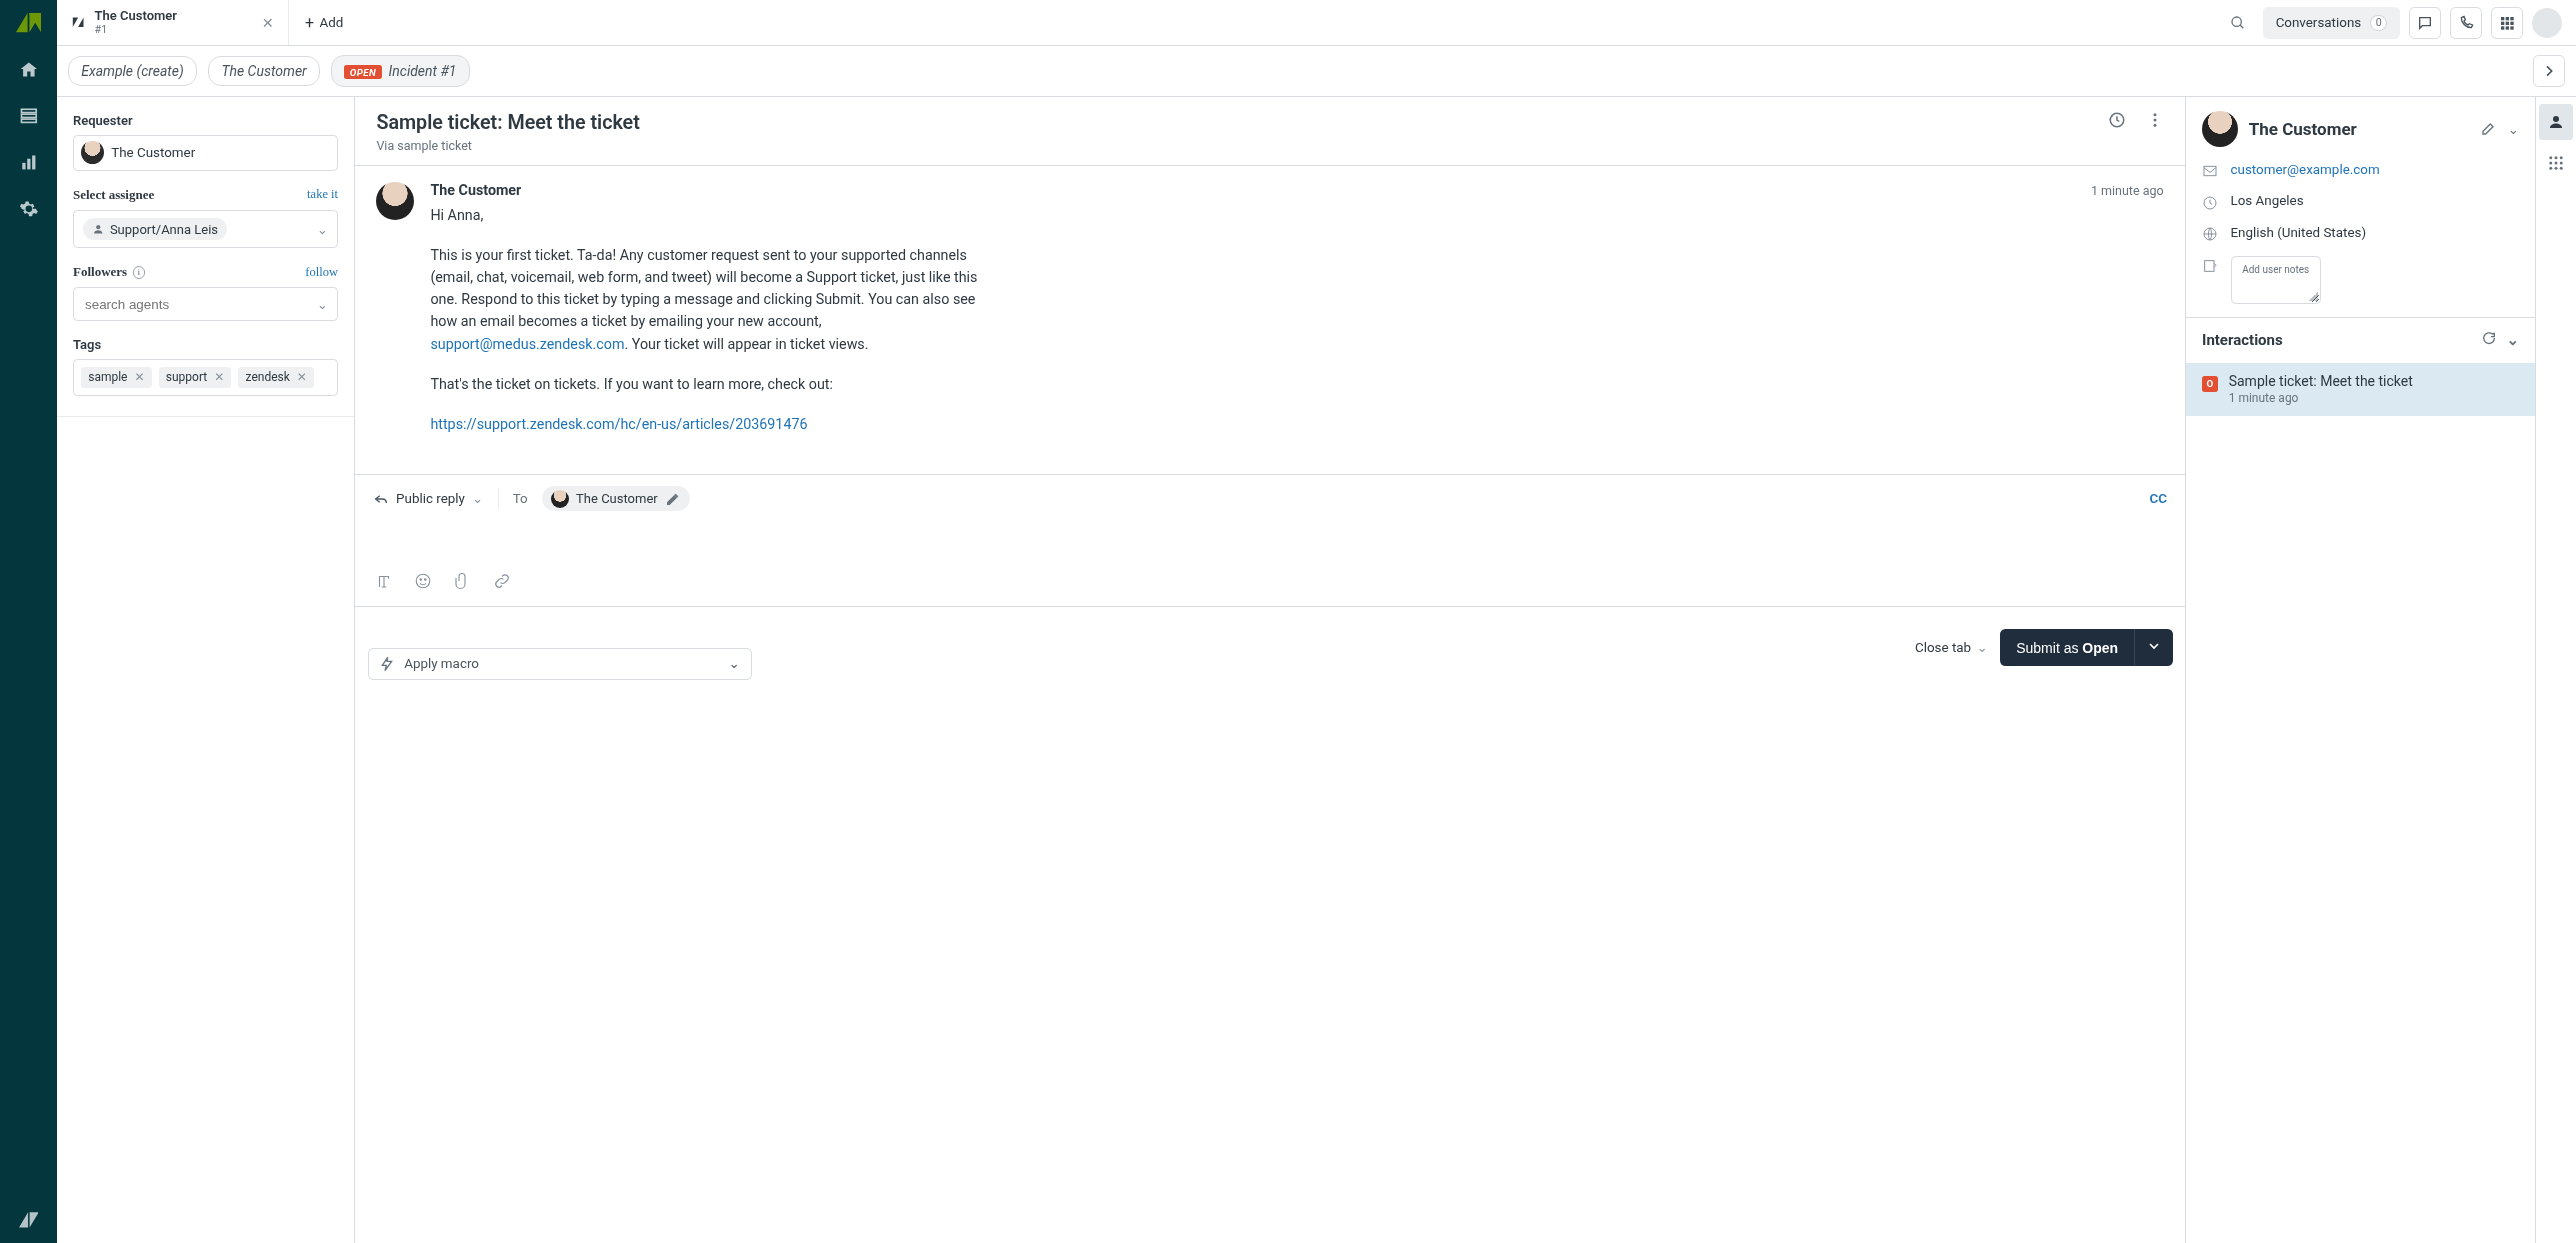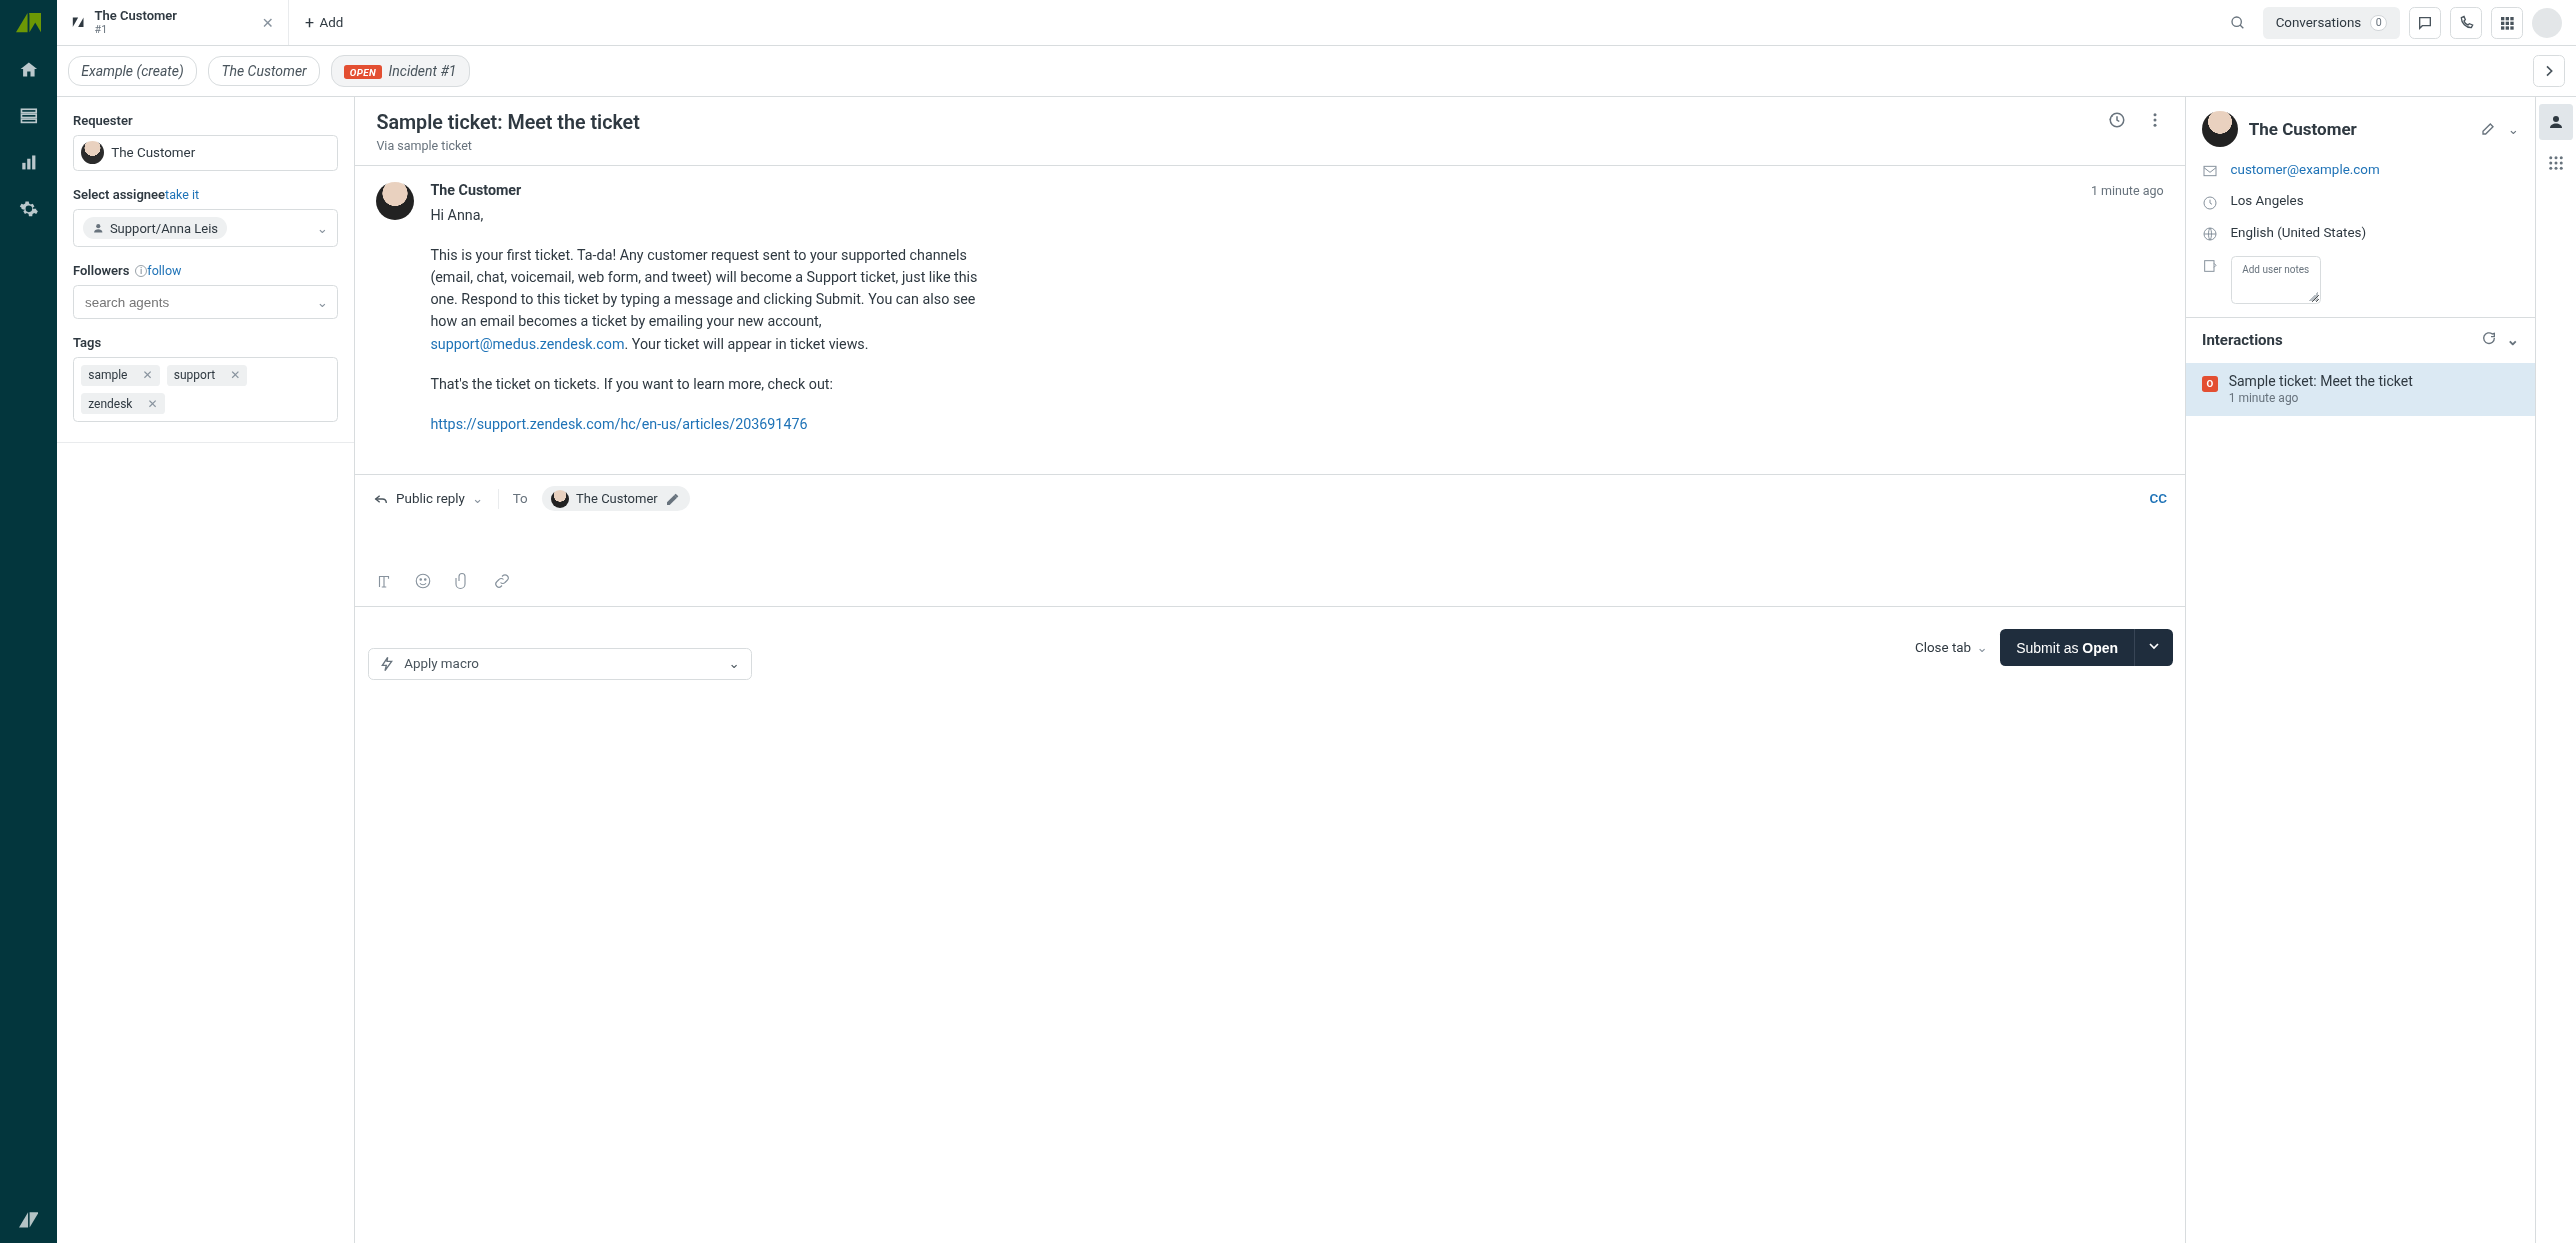--- a/index.html
+++ b/index.html
@@ -47,31 +47,31 @@
   .pill.curr{background:#f3f4f5;}
   .status-badge{display:inline-flex;align-items:center;background:var(--openbadge);color:#fff;font-size:9.8px;font-weight:700;letter-spacing:0.4px;border-radius:2.7px;padding:1.8px 5.4px;margin-right:7.1px;}
   .crumb-expand{margin-left:auto;border:0.9px solid var(--border);height:32px;width:32px;display:flex;align-items:center;justify-content:center;border-radius:5.4px;cursor:pointer;}
 
   
   .body{flex:1;display:grid;grid-template-columns:298px minmax(0,1fr) 350px 41px;min-height:0;}
 
   
   .lpanel{border-right:0.9px solid var(--border);padding:16px 16px;display:flex;flex-direction:column;gap:16px;}
   .lbl{font-size:13px;font-weight:600;color:var(--text);display:flex;align-items:center;gap:5.4px;}
-  .lbl-row{display:flex;align-items:center;justify-content:flex-start;}
+  .lbl-row{display:flex;align-items:center;justify-content:space-between;font-family:Liberation Serif, serif;}
   .link-small{color:var(--blue);font-size:12.5px;cursor:pointer;}
   .fieldbox{border:0.9px solid var(--border);border-radius:4.5px;background:#fff;padding:5.4px 7.1px;display:flex;align-items:center;gap:7.1px;}
   .fieldbox .ava{width:23px;height:23px;border-radius:50%;background:#bcc4ca;flex-shrink:0;background:radial-gradient(circle at 50% 30%,#e9d1bf 0 40%,#2b2b2b 41% 100%);}
   .chip{display:inline-flex;align-items:center;gap:5.4px;background:#eef0f1;border-radius:18px;padding:3.6px 9px;font-size:13px;color:var(--text);}
   .chip .person-icon{width:12.5px;height:12.5px;color:#68737d;}
   .selectbox{border:0.9px solid var(--border);border-radius:4.5px;padding:7.1px 9px;display:flex;align-items:center;cursor:pointer;background:#fff;}
   .selectbox .chev{margin-left:auto;color:#87929d;}
   .searchagents input{border:none;outline:none;width:100%;font-size:13.4px;background:transparent;color:var(--muted);}
   .tags-wrap{border:0.9px solid var(--border);border-radius:4.5px;padding:7.1px;display:flex;flex-wrap:wrap;gap:7.1px;}
-  .tagchip{display:inline-flex;align-items:center;gap:15px;background:#eef0f1;border-radius:3.6px;padding:3.6px 7.1px;font-size:12px;color:var(--text);}
+  .tagchip{display:inline-flex;align-items:center;gap:7px;background:#eef0f1;border-radius:3.6px;padding:3.6px 7.1px;font-size:12px;color:var(--text);}
   .tagchip .x{color:#87929d;cursor:pointer;}
   .divider{height:0.9px;background:var(--border2);margin:3.6px -16px 0;}
 
   
   .center{display:flex;flex-direction:column;min-width:0;}
   .ticket-head{display:flex;align-items:flex-start;gap:10.7px;padding:14.3px 21.4px 12.5px;border-bottom:0.9px solid var(--border);}
   .ticket-head .titles{flex:1;}
   .ticket-title{font-size:19.7px;font-weight:600;color:var(--text);}
   .ticket-via{font-size:12.5px;color:var(--muted);margin-top:3.6px;}
   .head-tools{display:flex;gap:19.7px;color:#68737d;}

